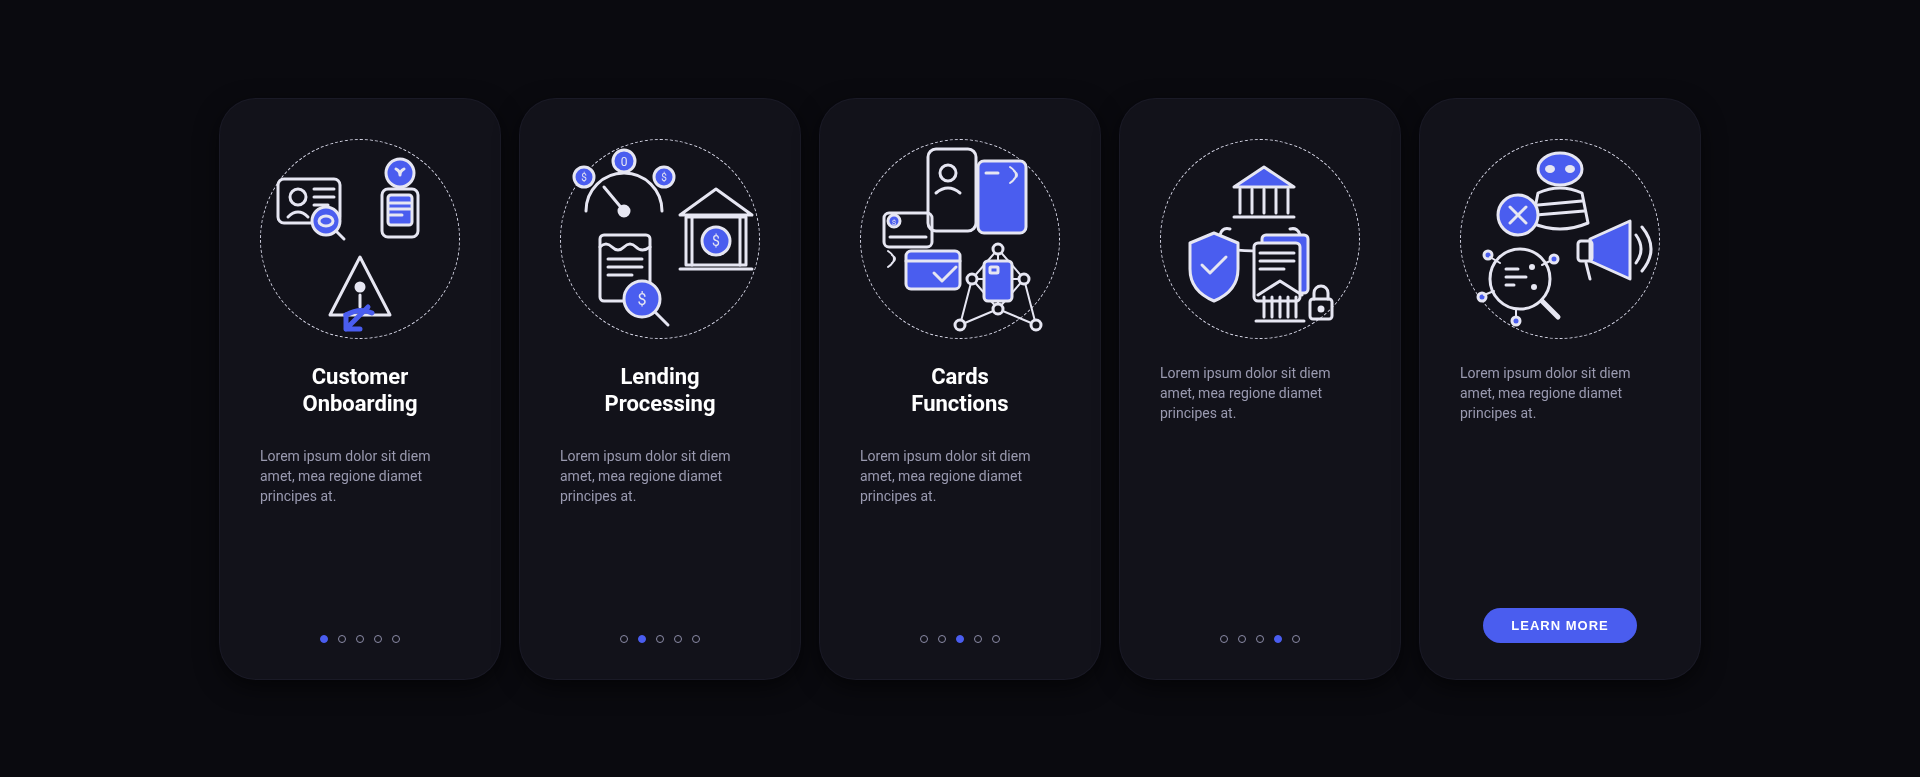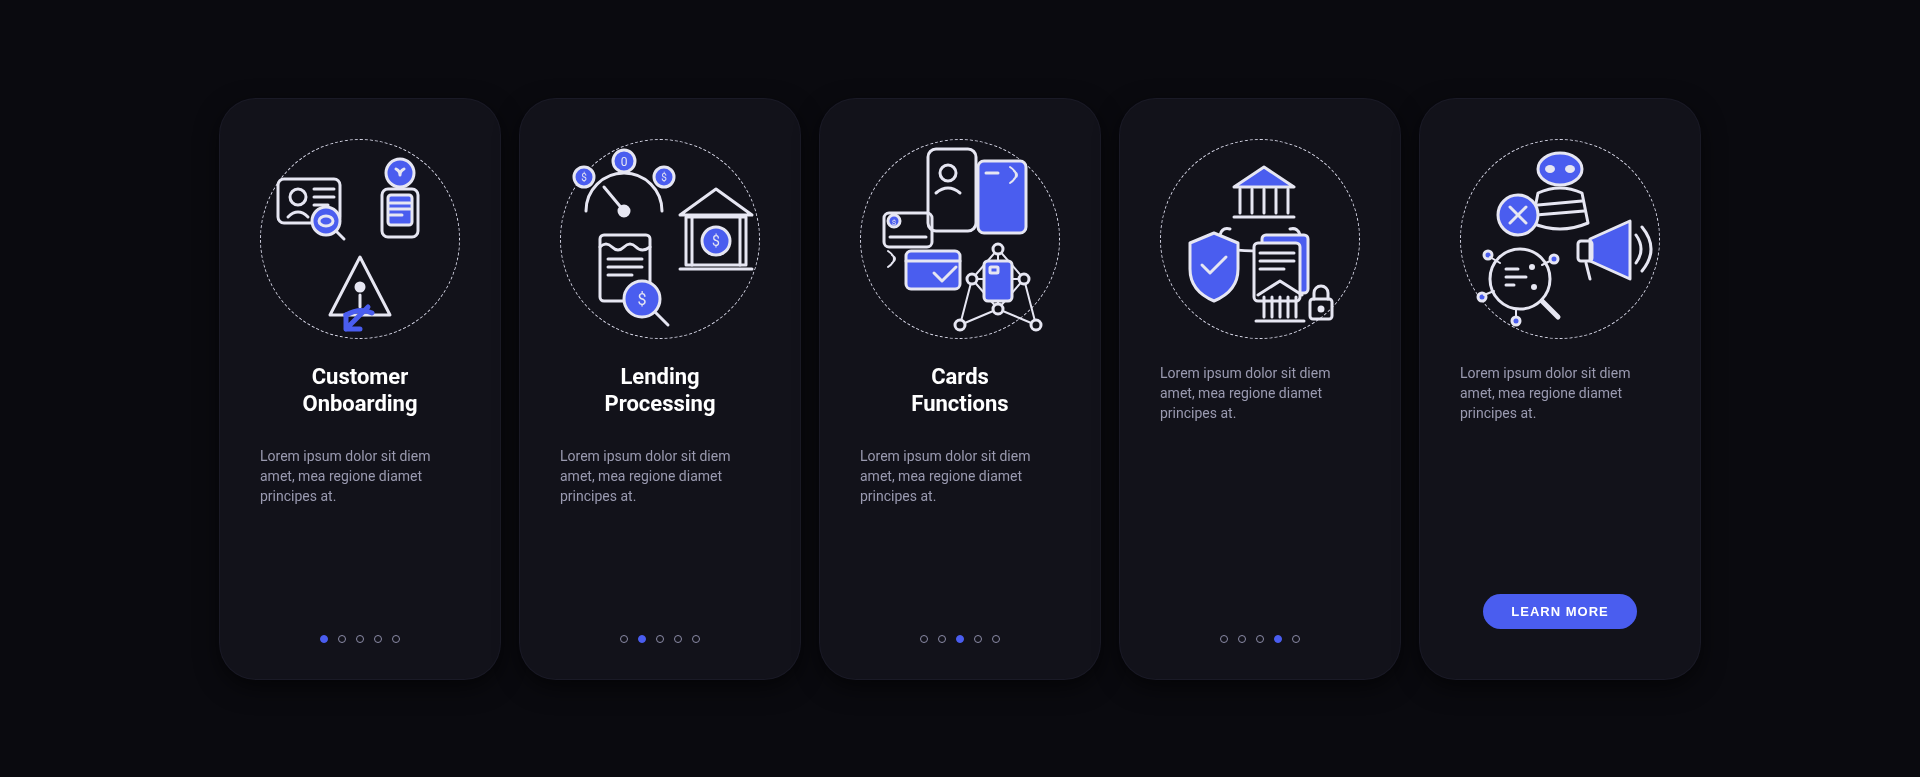--- a/index.html
+++ b/index.html
@@ -81,21 +81,21 @@
   .cta {
     background: #4a5def;
     color: #fff;
     border: none;
     border-radius: 22px;
     padding: 10px 28px;
     font-size: 13px;
     font-weight: 700;
     letter-spacing: 1px;
     margin-top: auto;
-    margin-bottom: 20px;
+    margin-bottom: 6px;
     cursor: pointer;
   }
 </style>
 </head>
 <body>
 
 <div class="card">
   <div class="illus">
     <div class="dash-ring"></div>
     <svg viewBox="0 0 200 200" fill="none" stroke="#e6e6f2" stroke-width="3" stroke-linecap="round" stroke-linejoin="round">

